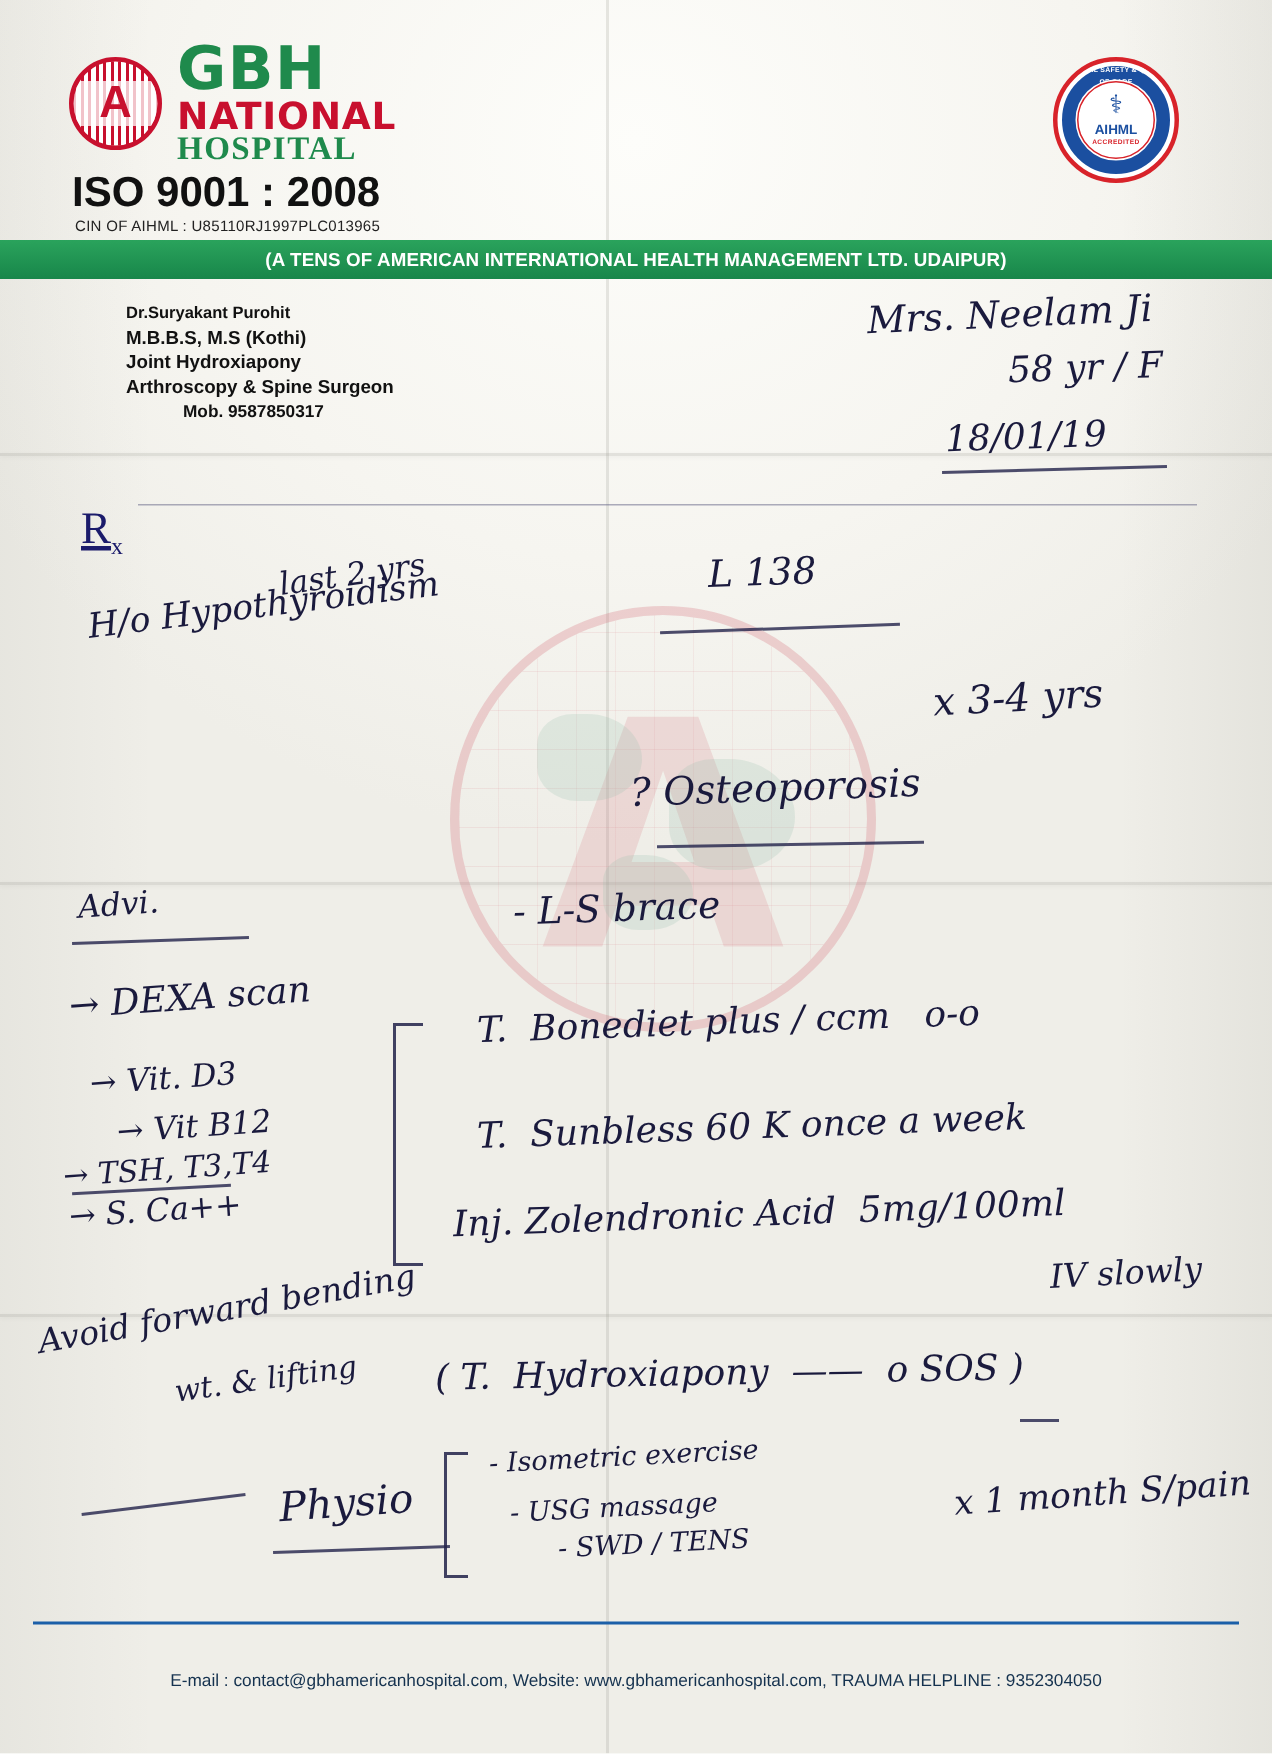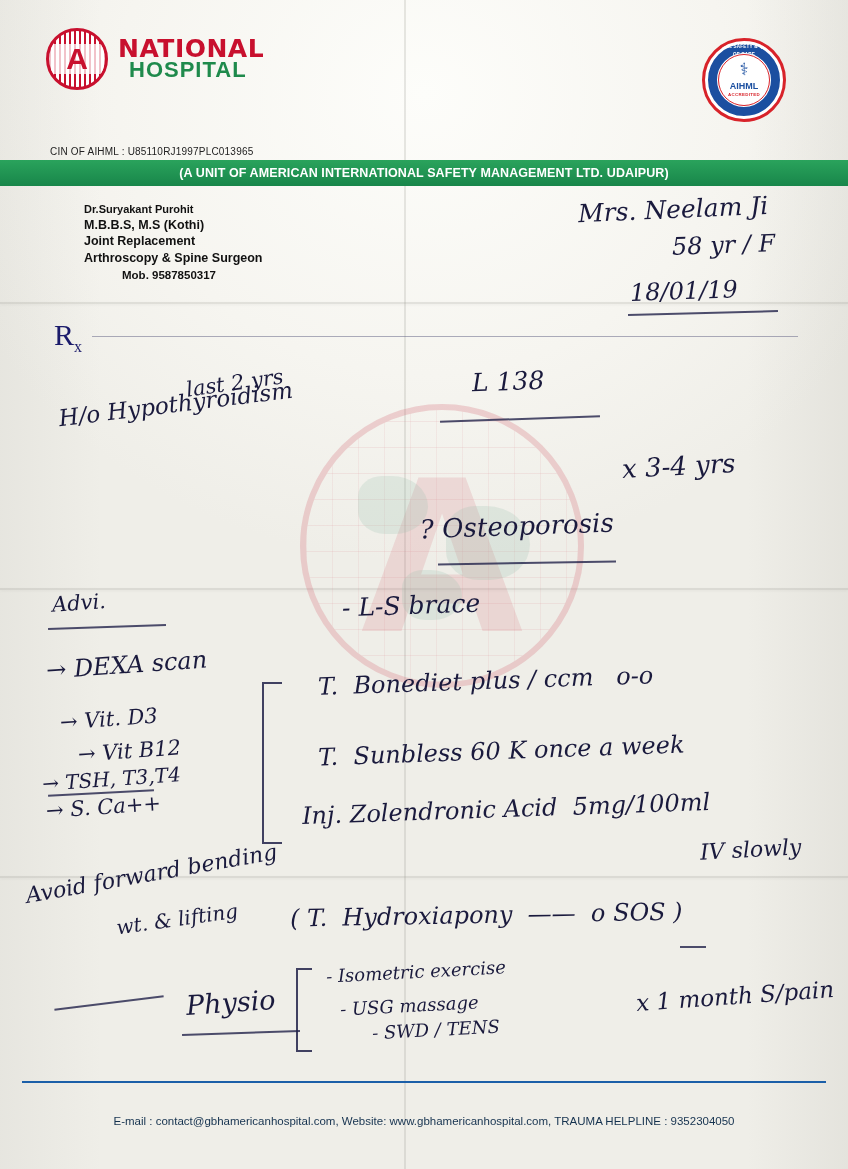--- a/index.html
+++ b/index.html
@@ -83,22 +83,21 @@
     font-weight: bold;
     letter-spacing: 0.5px;
     color: #c8102e;
     font-family: "DejaVu Sans", sans-serif;
   }
   .logo-hospital {
     font-size: 22px;
     font-weight: bold;
     letter-spacing: 1px;
     color: #1f8a4c;
-    font-family: Liberation Sans, sans-serif;
-    margin-left: 11px;
+    font-family: Liberation Serif, serif;
   }
   .iso {
     position: absolute;
     left: 48px;
     top: 112px;
     font-size: 28px;
     font-weight: bold;
     color: #111;
     font-family: "Liberation Sans", sans-serif;
   }
@@ -202,24 +201,25 @@
     font-weight: bold;
     color: #111;
     margin-top: 2px;
     padding-left: 38px;
   }
 
   
   .rx {
     position: absolute;
     left: 54px;
-    top: 318px;
+    top: 336px;
     font-family: "Liberation Serif", serif;
     font-size: 30px;
     color: #1b1b6b;
+    text-decoration: underline;
   }
   .rx sub { font-size: 16px; }
   .rx-rule {
     position: absolute;
     left: 92px;
     top: 336px;
     width: 706px;
     height: 1px;
     background: #6b6b8a;
     opacity: 0.55;
@@ -319,46 +319,48 @@
   <div class="crease h" style="top:588px;"></div>
   <div class="crease h" style="top:876px;"></div>
   <div class="crease v" style="left:404px;"></div>
   <div class="shade" style="left:0;top:0;width:848px;height:1169px;background:linear-gradient(90deg, rgba(120,120,110,0.07) 0%, rgba(255,255,255,0) 12%, rgba(255,255,255,0) 88%, rgba(120,120,110,0.09) 100%);"></div>
 
   <div class="header">
 
     <div class="logo-wrap">
       <div class="logo-mark"></div>
       <div class="logo-text">
+        <div class="logo-gbh">GBH</div>
         <div class="logo-american">NATIONAL</div>
         <div class="logo-hospital">HOSPITAL</div>
       </div>
     </div>
 
+    <div class="iso">ISO 9001 : 2008</div>
     <div class="cin">CIN OF AIHML : U85110RJ1997PLC013965</div>
 
     <div class="nabh">
       <div class="nabh-ring"></div>
       <div class="nabh-top">NATIONAL SAFETY &amp; QUALITY OF CARE</div>
       <div class="nabh-core">
         <div class="nabh-glyph">⚕</div>
         <div class="txt nm">AIHML</div>
         <div class="txt ac">ACCREDITED</div>
       </div>
     </div>
 
     <div class="green-bar">
-      <span>(A UNIT OF AMERICAN INTERNATIONAL SAFETY MANAGEMENT LTD. UDAIPUR)</span>
+      <span>(A TENS OF AMERICAN INTERNATIONAL HEALTH MANAGEMENT LTD. UDAIPUR)</span>
     </div>
   </div>
 
   <div class="doctor">
     <div class="name">Dr.Suryakant Purohit</div>
     <div class="line">M.B.B.S, M.S (Kothi)</div>
-    <div class="line">Joint Replacement</div>
+    <div class="line">Joint Hydroxiapony</div>
     <div class="line">Arthroscopy &amp; Spine Surgeon</div>
     <div class="mob">Mob. 9587850317</div>
   </div>
 
   <div class="hw" style="left:578px; top:196px; font-size:25px; transform:rotate(-2.5deg);">Mrs. Neelam Ji</div>
   <div class="hw" style="left:672px; top:232px; font-size:24px; transform:rotate(-2deg);">58 yr / F</div>
   <div class="hw" style="left:630px; top:278px; font-size:24px; transform:rotate(-2deg);">18/01/19</div>
   <div class="underline" style="left:628px; top:312px; width:150px; transform:rotate(-1.5deg);"></div>
 
   <div class="rx"><span>R</span><sub>x</sub></div>

